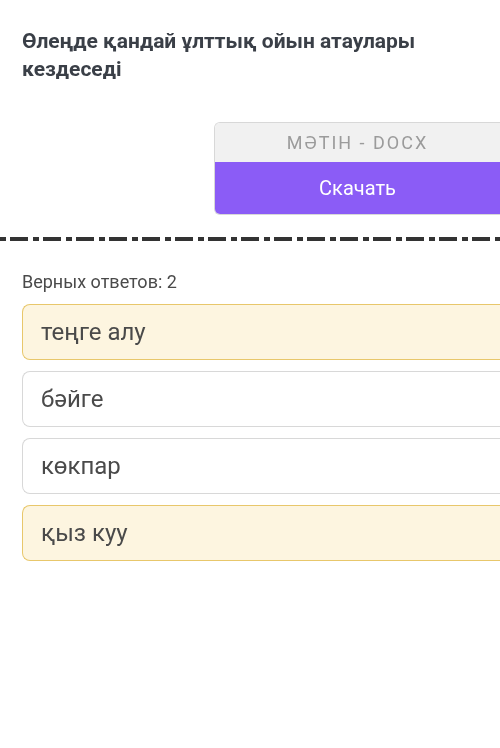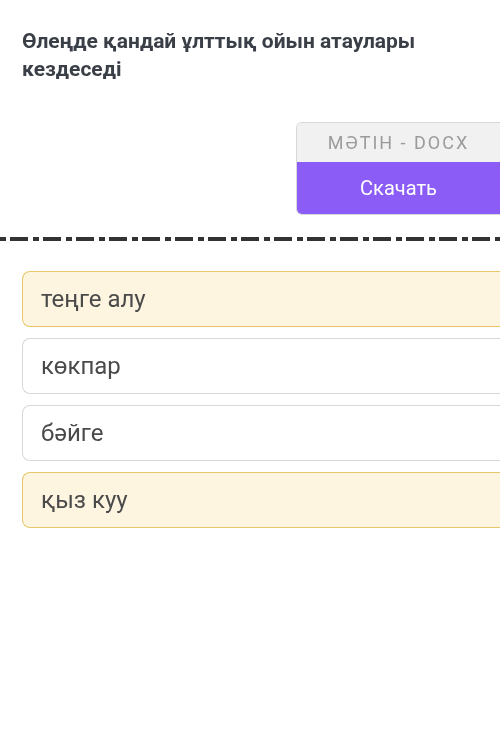--- a/index.html
+++ b/index.html
@@ -30,21 +30,21 @@
       color: #3a3f47;
       line-height: 1.35;
     }
     .file-section {
       display: flex;
       justify-content: flex-end;
       padding-right: 0;
       margin-top: 8px;
     }
     .file-box {
-      width: 204px;
+      width: 286px;
       border: 1px solid #d8d8d8;
       border-right: none;
       border-radius: 6px 0 0 6px;
       overflow: hidden;
       margin-left: 16px;
     }
     .file-header {
       background: #f1f1f1;
       color: #9b9b9b;
       font-size: 18px;
@@ -115,19 +115,20 @@
 <div class="file-section">
   <div class="file-box">
     <div class="file-header">МӘТІН - DOCX</div>
     <button class="download-btn">Скачать</button>
   </div>
 </div>
 
 <div class="divider"></div>
 
 <div class="answers-section">
+  <div class="correct-count">Верных ответов: 2</div>
   <div id="answers-list">
       <div class="answer-option highlighted">теңге алу</div>
+      <div class="answer-option">бәйге</div>
       <div class="answer-option">көкпар</div>
-      <div class="answer-option">бәйге</div>
       <div class="answer-option highlighted">қыз куу</div>
     </div>
 </div>
 
 </body></html>

